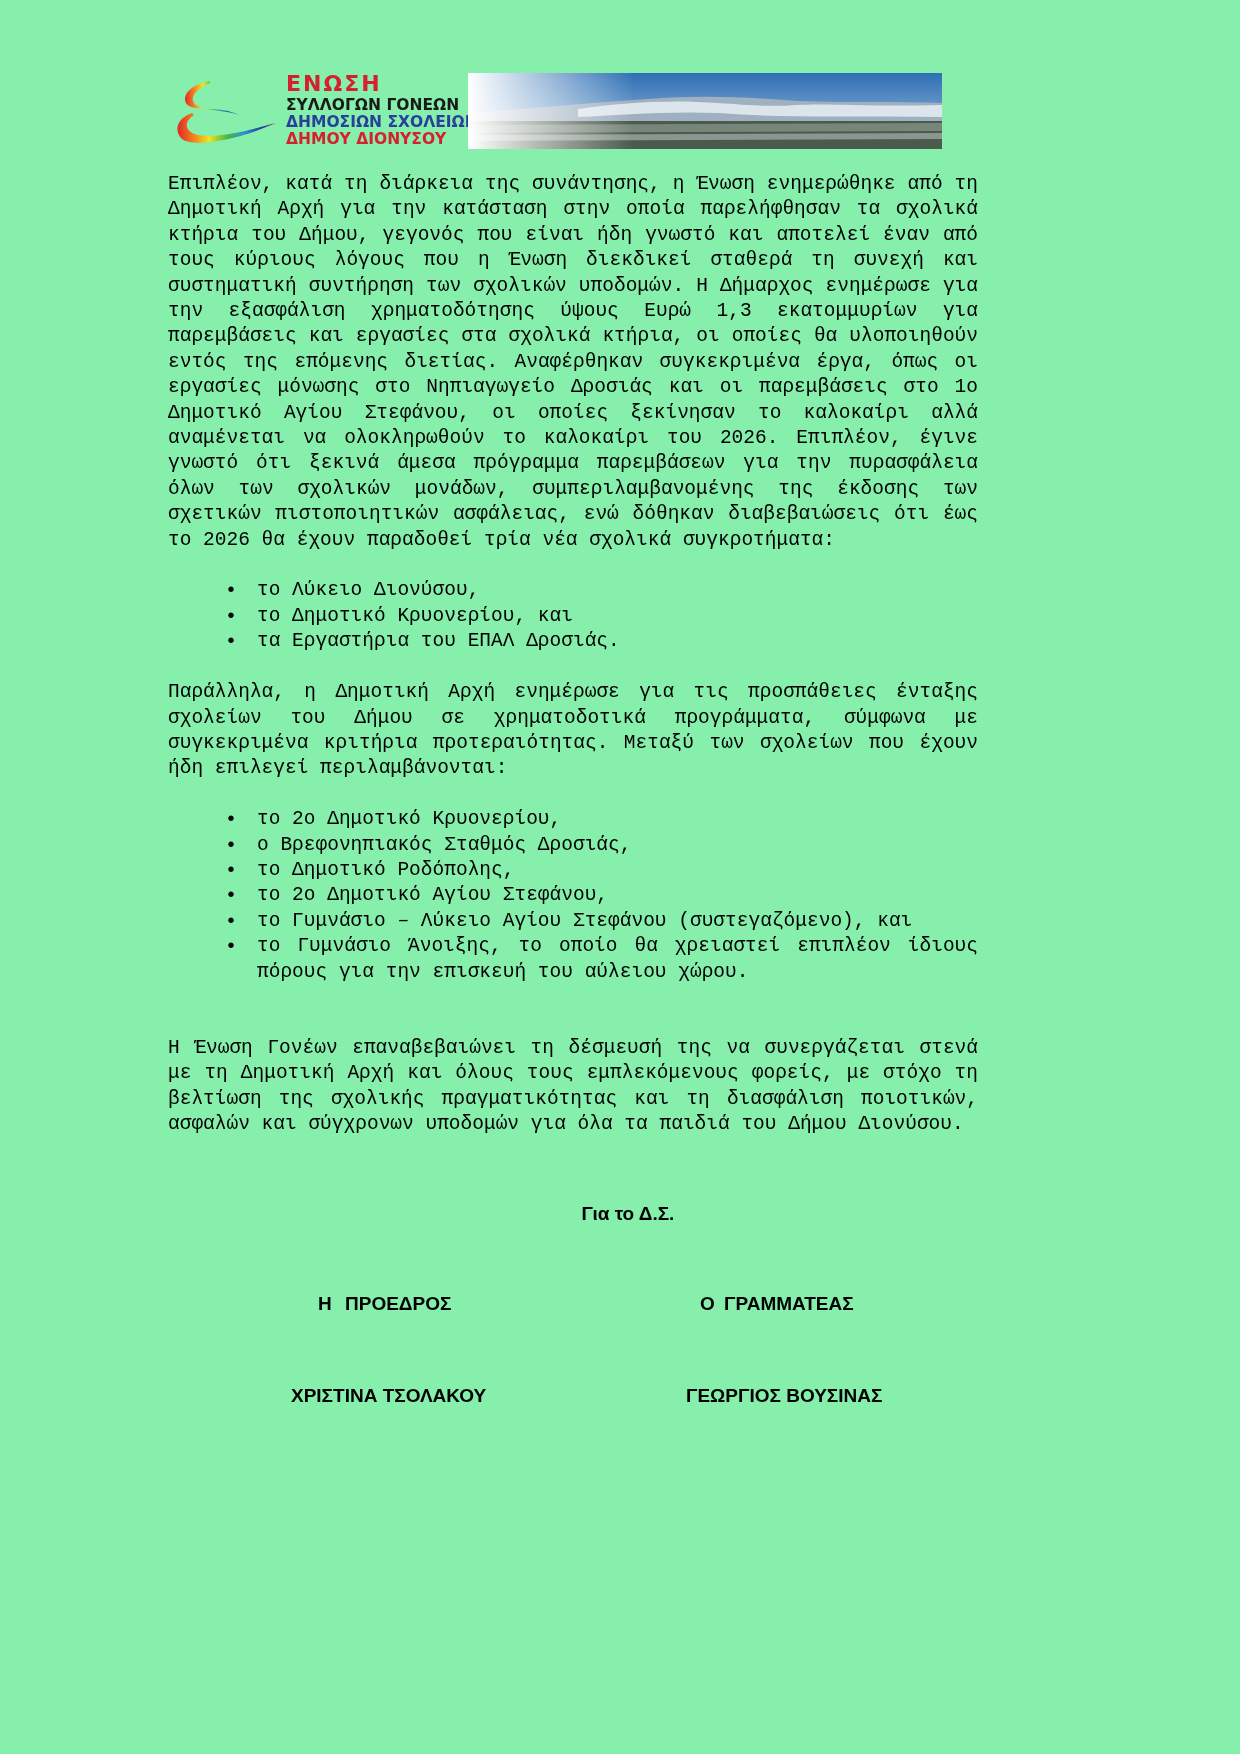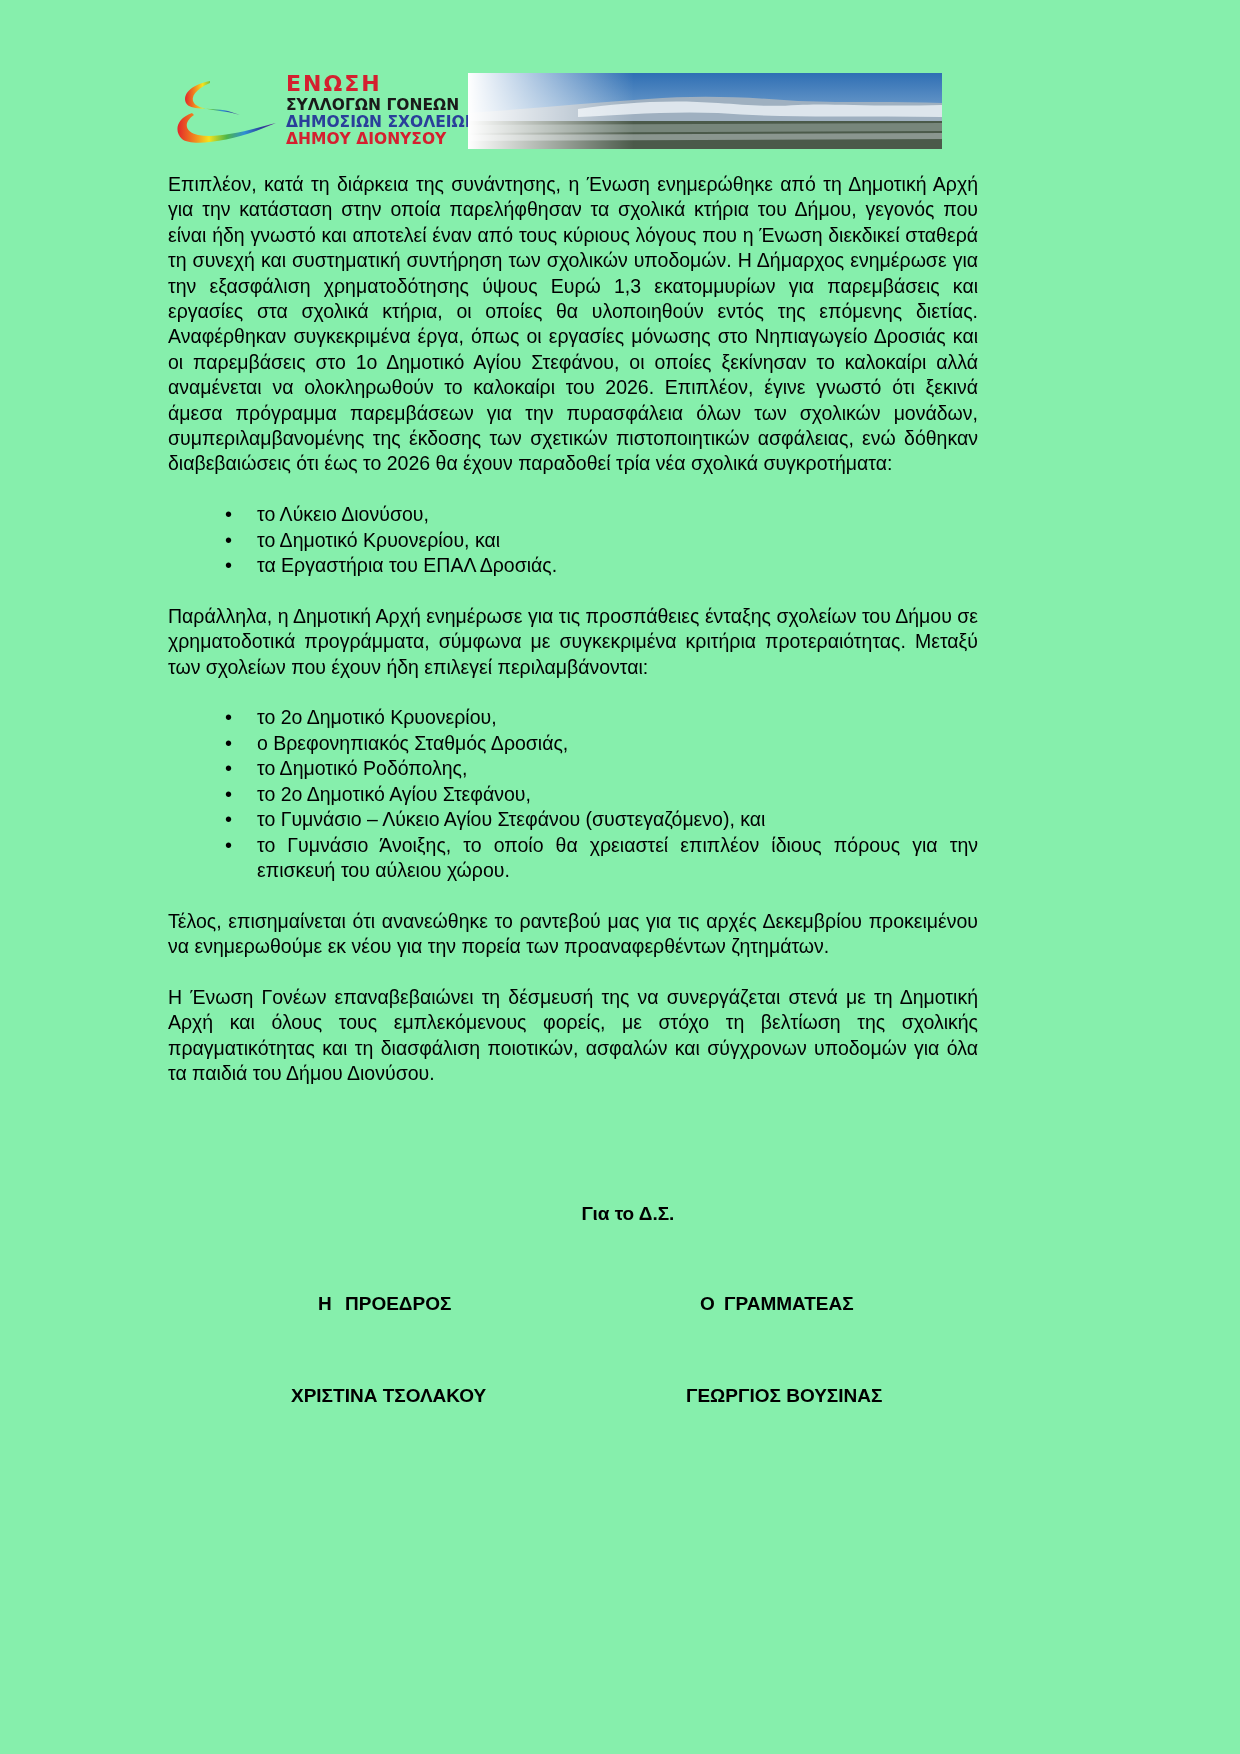--- a/index.html
+++ b/index.html
@@ -13,21 +13,21 @@
       font-family: "DejaVu Sans", sans-serif; font-weight: bold; line-height: 1; }
     .org-line { position: absolute; left: 0; white-space: nowrap; }
     .org-line-1 { top: 0px; font-size: 22px; letter-spacing: 2px; }
     .org-line-2 { top: 25px; font-size: 15.5px; }
     .org-line-3 { top: 42px; font-size: 15.5px; }
     .org-line-4 { top: 59px; font-size: 15.5px; }
     .photo { position: absolute; left: 300px; top: 0; width: 474px; height: 76px; overflow: hidden; }
 
     
     .body-text { position: absolute; left: 168px; top: 172px; width: 810px;
-      font-family: Liberation Sans, sans-serif; font-size: 19.5px; line-height: 25.4px; color: #000; }
+      font-family: Liberation Mono, monospace; font-size: 19.5px; line-height: 25.4px; color: #000; }
     .para { margin: 0; text-align: justify; }
     .spacer { height: 25.4px; }
     ul.bullets { margin: 0; padding: 0 0 0 66px; list-style: none; }
     ul.bullets li { position: relative; text-align: justify; margin-left: 23px; }
     ul.bullets li::before { content: "•"; position: absolute; left: -32px; top: 0; font-size: 20px; }
 
     
     .sig { position: absolute; font-family: "Liberation Sans", sans-serif; font-weight: bold;
       font-size: 19px; color: #000; white-space: nowrap; }
     .sig-for { left: 0; width: 1240px; top: 1203px; text-align: center; padding-left: 8px; }
@@ -101,21 +101,20 @@
     <div class="spacer"></div>
     <ul class="bullets">
       <li>το 2ο Δημοτικό Κρυονερίου,</li>
       <li>ο Βρεφονηπιακός Σταθμός Δροσιάς,</li>
       <li>το Δημοτικό Ροδόπολης,</li>
       <li>το 2ο Δημοτικό Αγίου Στεφάνου,</li>
       <li>το Γυμνάσιο – Λύκειο Αγίου Στεφάνου (συστεγαζόμενο), και</li>
       <li>το Γυμνάσιο Άνοιξης, το οποίο θα χρειαστεί επιπλέον ίδιους πόρους για την επισκευή του αύλειου χώρου.</li>
     </ul>
     <div class="spacer"></div>
-    <p class="para">Τέλος, επισημαίνεται ότι ανανεώθηκε το ραντεβού μας για τις αρχές Δεκεμβρίου προκειμένου να ενημερωθούμε εκ νέου για την πορεία των προαναφερθέντων ζητημάτων.</p>
     <div class="spacer"></div>
     <p class="para">Η Ένωση Γονέων επαναβεβαιώνει τη δέσμευσή της να συνεργάζεται στενά με τη Δημοτική Αρχή και όλους τους εμπλεκόμενους φορείς, με στόχο τη βελτίωση της σχολικής πραγματικότητας και τη διασφάλιση ποιοτικών, ασφαλών και σύγχρονων υποδομών για όλα τα παιδιά του Δήμου Διονύσου.</p>
   </div>
 
   <div class="sig sig-for">Για το Δ.Σ.</div>
   <div class="sig sig-role-left">Η ΠΡΟΕΔΡΟΣ</div>
   <div class="sig sig-role-right">Ο ΓΡΑΜΜΑΤΕΑΣ</div>
   <div class="sig sig-name-left">ΧΡΙΣΤΙΝΑ ΤΣΟΛΑΚΟΥ</div>
   <div class="sig sig-name-right">ΓΕΩΡΓΙΟΣ ΒΟΥΣΙΝΑΣ</div>
 

